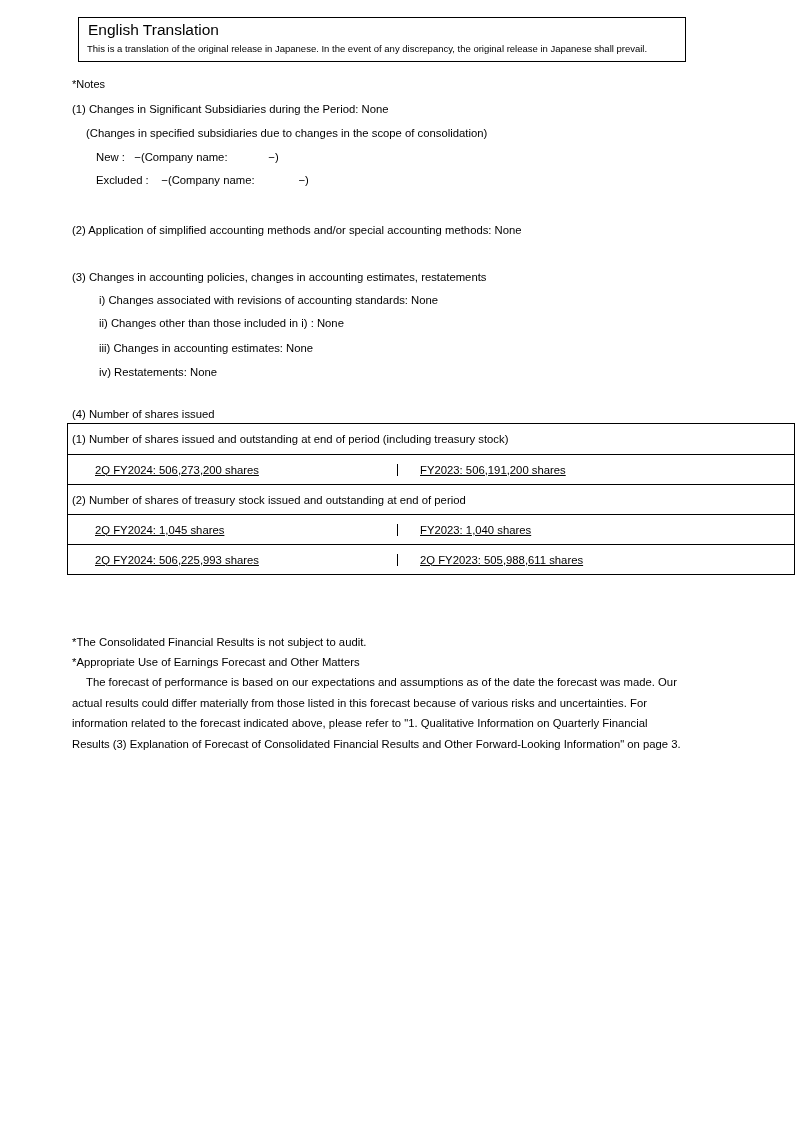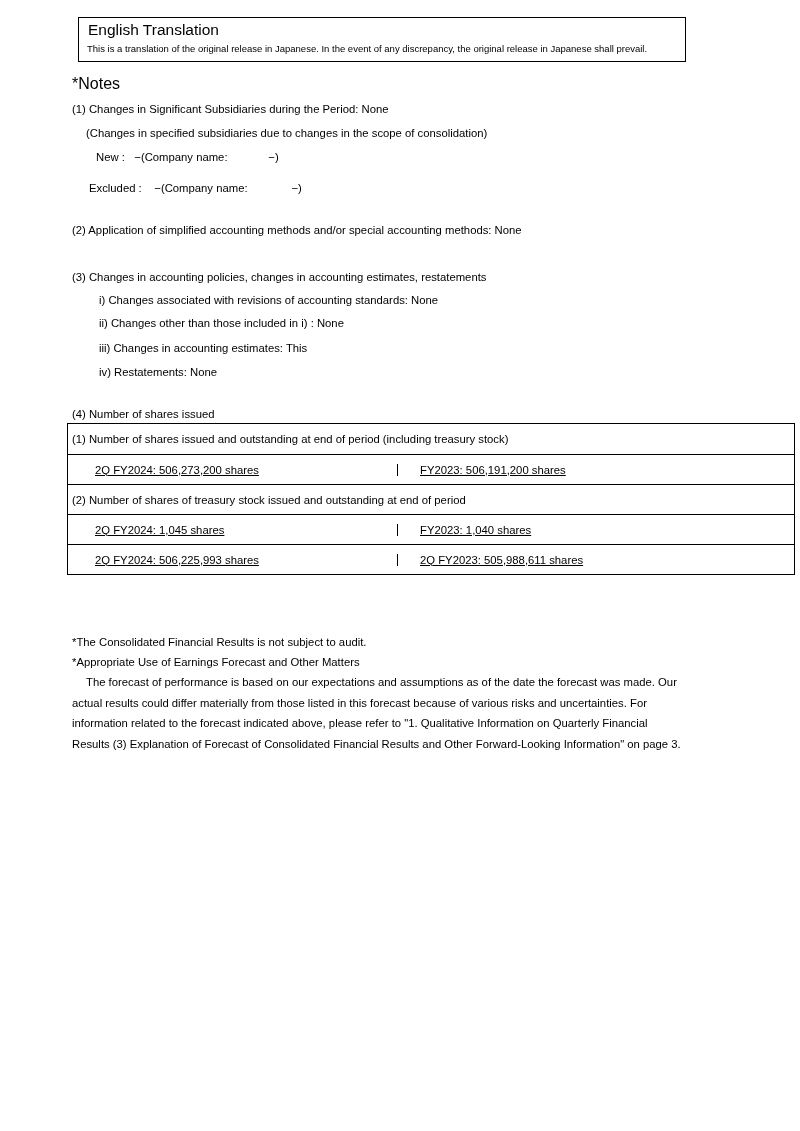--- a/index.html
+++ b/index.html
@@ -14,25 +14,25 @@
 
   
   .hdr-box {
     position: absolute; left: 78px; top: 17px; width: 608px; height: 45px;
     border: 1px solid #000; box-sizing: border-box; background: #fff;
   }
   .hdr-title { position: absolute; left: 9px; top: 2px; font-size: 15.5px; line-height: 20px; white-space: pre; }
   .hdr-sub { position: absolute; left: 8px; top: 25px; font-size: 9.5px; line-height: 12px; white-space: pre; }
 
   
-  .notes-heading { left: 72px; top: 77px; font-size: 16px; }
+  .notes-heading { left: 72px; top: 77px; font-size: 11px; }
   .n-item1   { left: 72px; top: 102px; }
   .n-item1s  { left: 86px; top: 126px; }
   .n-new     { left: 96px; top: 150px; }
-  .n-excl    { left: 89px; top: 173px; margin-top: 8px; }
+  .n-excl    { left: 96px; top: 173px; }
   .n-item2   { left: 72px; top: 223px; }
   .n-item3   { left: 72px; top: 270px; }
   .n-i       { left: 99px; top: 293px; }
   .n-ii      { left: 99px; top: 316px; }
   .n-iii     { left: 99px; top: 341px; }
   .n-iv      { left: 99px; top: 365px; }
   .n-item4   { left: 72px; top: 407px; text-align: center; }
 
   
   .tbl {
@@ -69,21 +69,21 @@
 
 <div class="t notes-heading">*Notes</div>
 <div class="t n-item1">(1) Changes in Significant Subsidiaries during the Period: None</div>
 <div class="t n-item1s">(Changes in specified subsidiaries due to changes in the scope of consolidation)</div>
 <div class="t n-new">New :   −(Company name:             −)</div>
 <div class="t n-excl">Excluded :    −(Company name:              −)</div>
 <div class="t n-item2">(2) Application of simplified accounting methods and/or special accounting methods: None</div>
 <div class="t n-item3">(3) Changes in accounting policies, changes in accounting estimates, restatements</div>
 <div class="t n-i">i) Changes associated with revisions of accounting standards: None</div>
 <div class="t n-ii">ii) Changes other than those included in i) : None</div>
-<div class="t n-iii">iii) Changes in accounting estimates: This</div>
+<div class="t n-iii">iii) Changes in accounting estimates: None</div>
 <div class="t n-iv">iv) Restatements: None</div>
 <div class="t n-item4">(4) Number of shares issued</div>
 
 <div class="tbl">
   <div class="trow header">
     <span>(1) Number of shares issued and outstanding at end of period (including treasury stock)</span>
   </div>
   <div class="trow data">
     <div class="cell-l"><span>2Q FY2024: 506,273,200 shares</span></div>
     <div class="cell-r"><span>FY2023: 506,191,200 shares</span></div>

